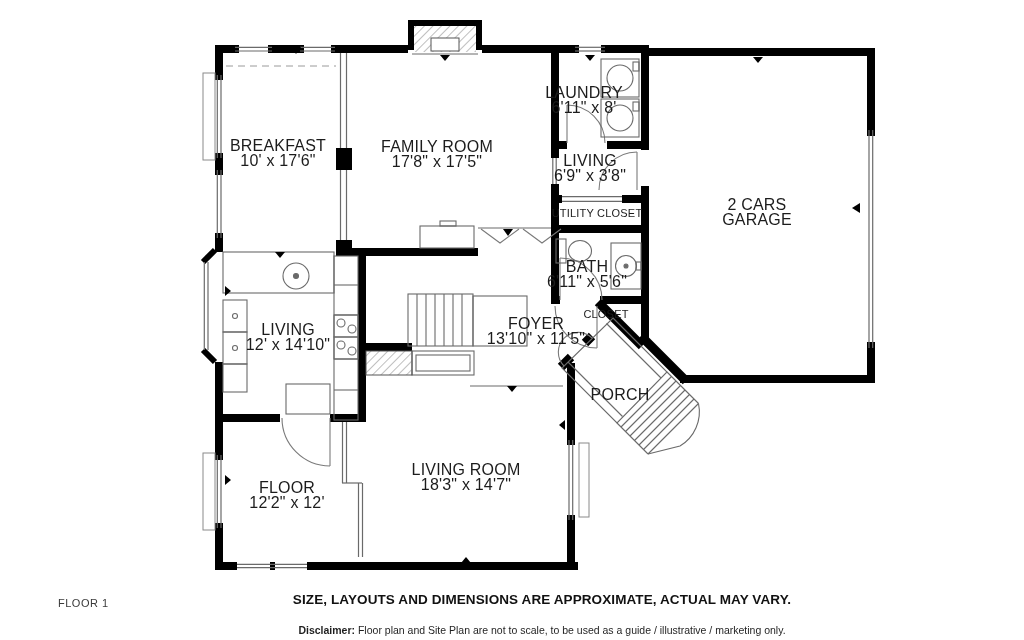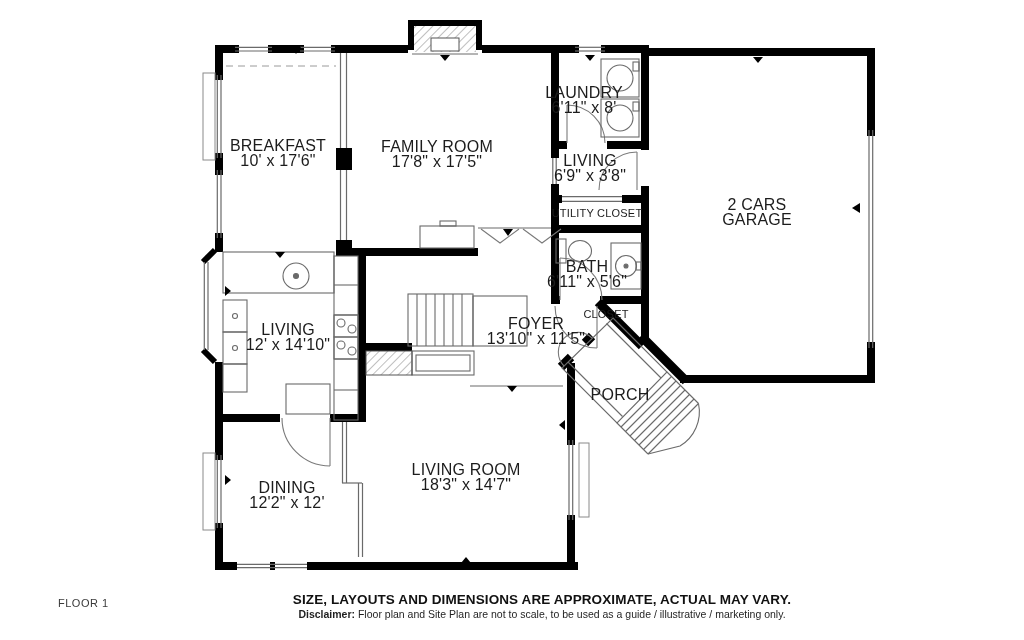--- a/index.html
+++ b/index.html
@@ -5,21 +5,21 @@
   html,body{margin:0;padding:0;background:#fff;}
   .stage{position:relative;width:1024px;height:640px;background:#ffffff;overflow:hidden;
          font-family:"Liberation Sans",sans-serif;}
   .plan-svg{position:absolute;left:0;top:0;}
   .room-label{position:absolute;transform:translateX(-50%);text-align:center;color:#1c1c1c;
               font-size:16px;line-height:15px;letter-spacing:.2px;white-space:nowrap;}
   .room-label.sm{font-size:11px;line-height:13px;}
   .floor-label{position:absolute;left:38px;top:597px;font-size:11px;letter-spacing:.5px;color:#3a3a3a;margin-left:20px;}
   .footer{position:absolute;left:60px;right:0;top:592px;text-align:center;color:#111;}
   .headline{font-size:13.5px;font-weight:bold;letter-spacing:.1px;}
-  .disclaimer{font-size:10.5px;margin-top:1px;color:#1f1f1f;}
+  .disclaimer{font-size:10.5px;margin-top:17px;color:#1f1f1f;}
   .disclaimer .dl{font-weight:bold;}
 </style>
 </head>
 <body>
 
 <div class="stage">
 
 <svg class="plan-svg" width="1024" height="640" viewBox="0 0 1024 640">
   <defs>
     <pattern id="hatch" width="6" height="6" patternUnits="userSpaceOnUse" patternTransform="rotate(45)">
@@ -307,21 +307,21 @@
     <div>FOYER</div>
     <div>13'10" x 11'5"</div>
   </div>
   <div class="room-label sm" style="left:606px;top:308px">
     <div>CLOSET</div>
   </div>
   <div class="room-label" style="left:620px;top:387px">
     <div>PORCH</div>
   </div>
   <div class="room-label" style="left:287px;top:480px">
-    <div>DINING</div>
+    <div>FLOOR</div>
     <div>12'2" x 12'</div>
   </div>
   <div class="room-label" style="left:466px;top:462px">
     <div>LIVING ROOM</div>
     <div>18'3" x 14'7"</div>
   </div>
 
   <div class="floor-label">FLOOR 1</div>
 
   <div class="footer">

